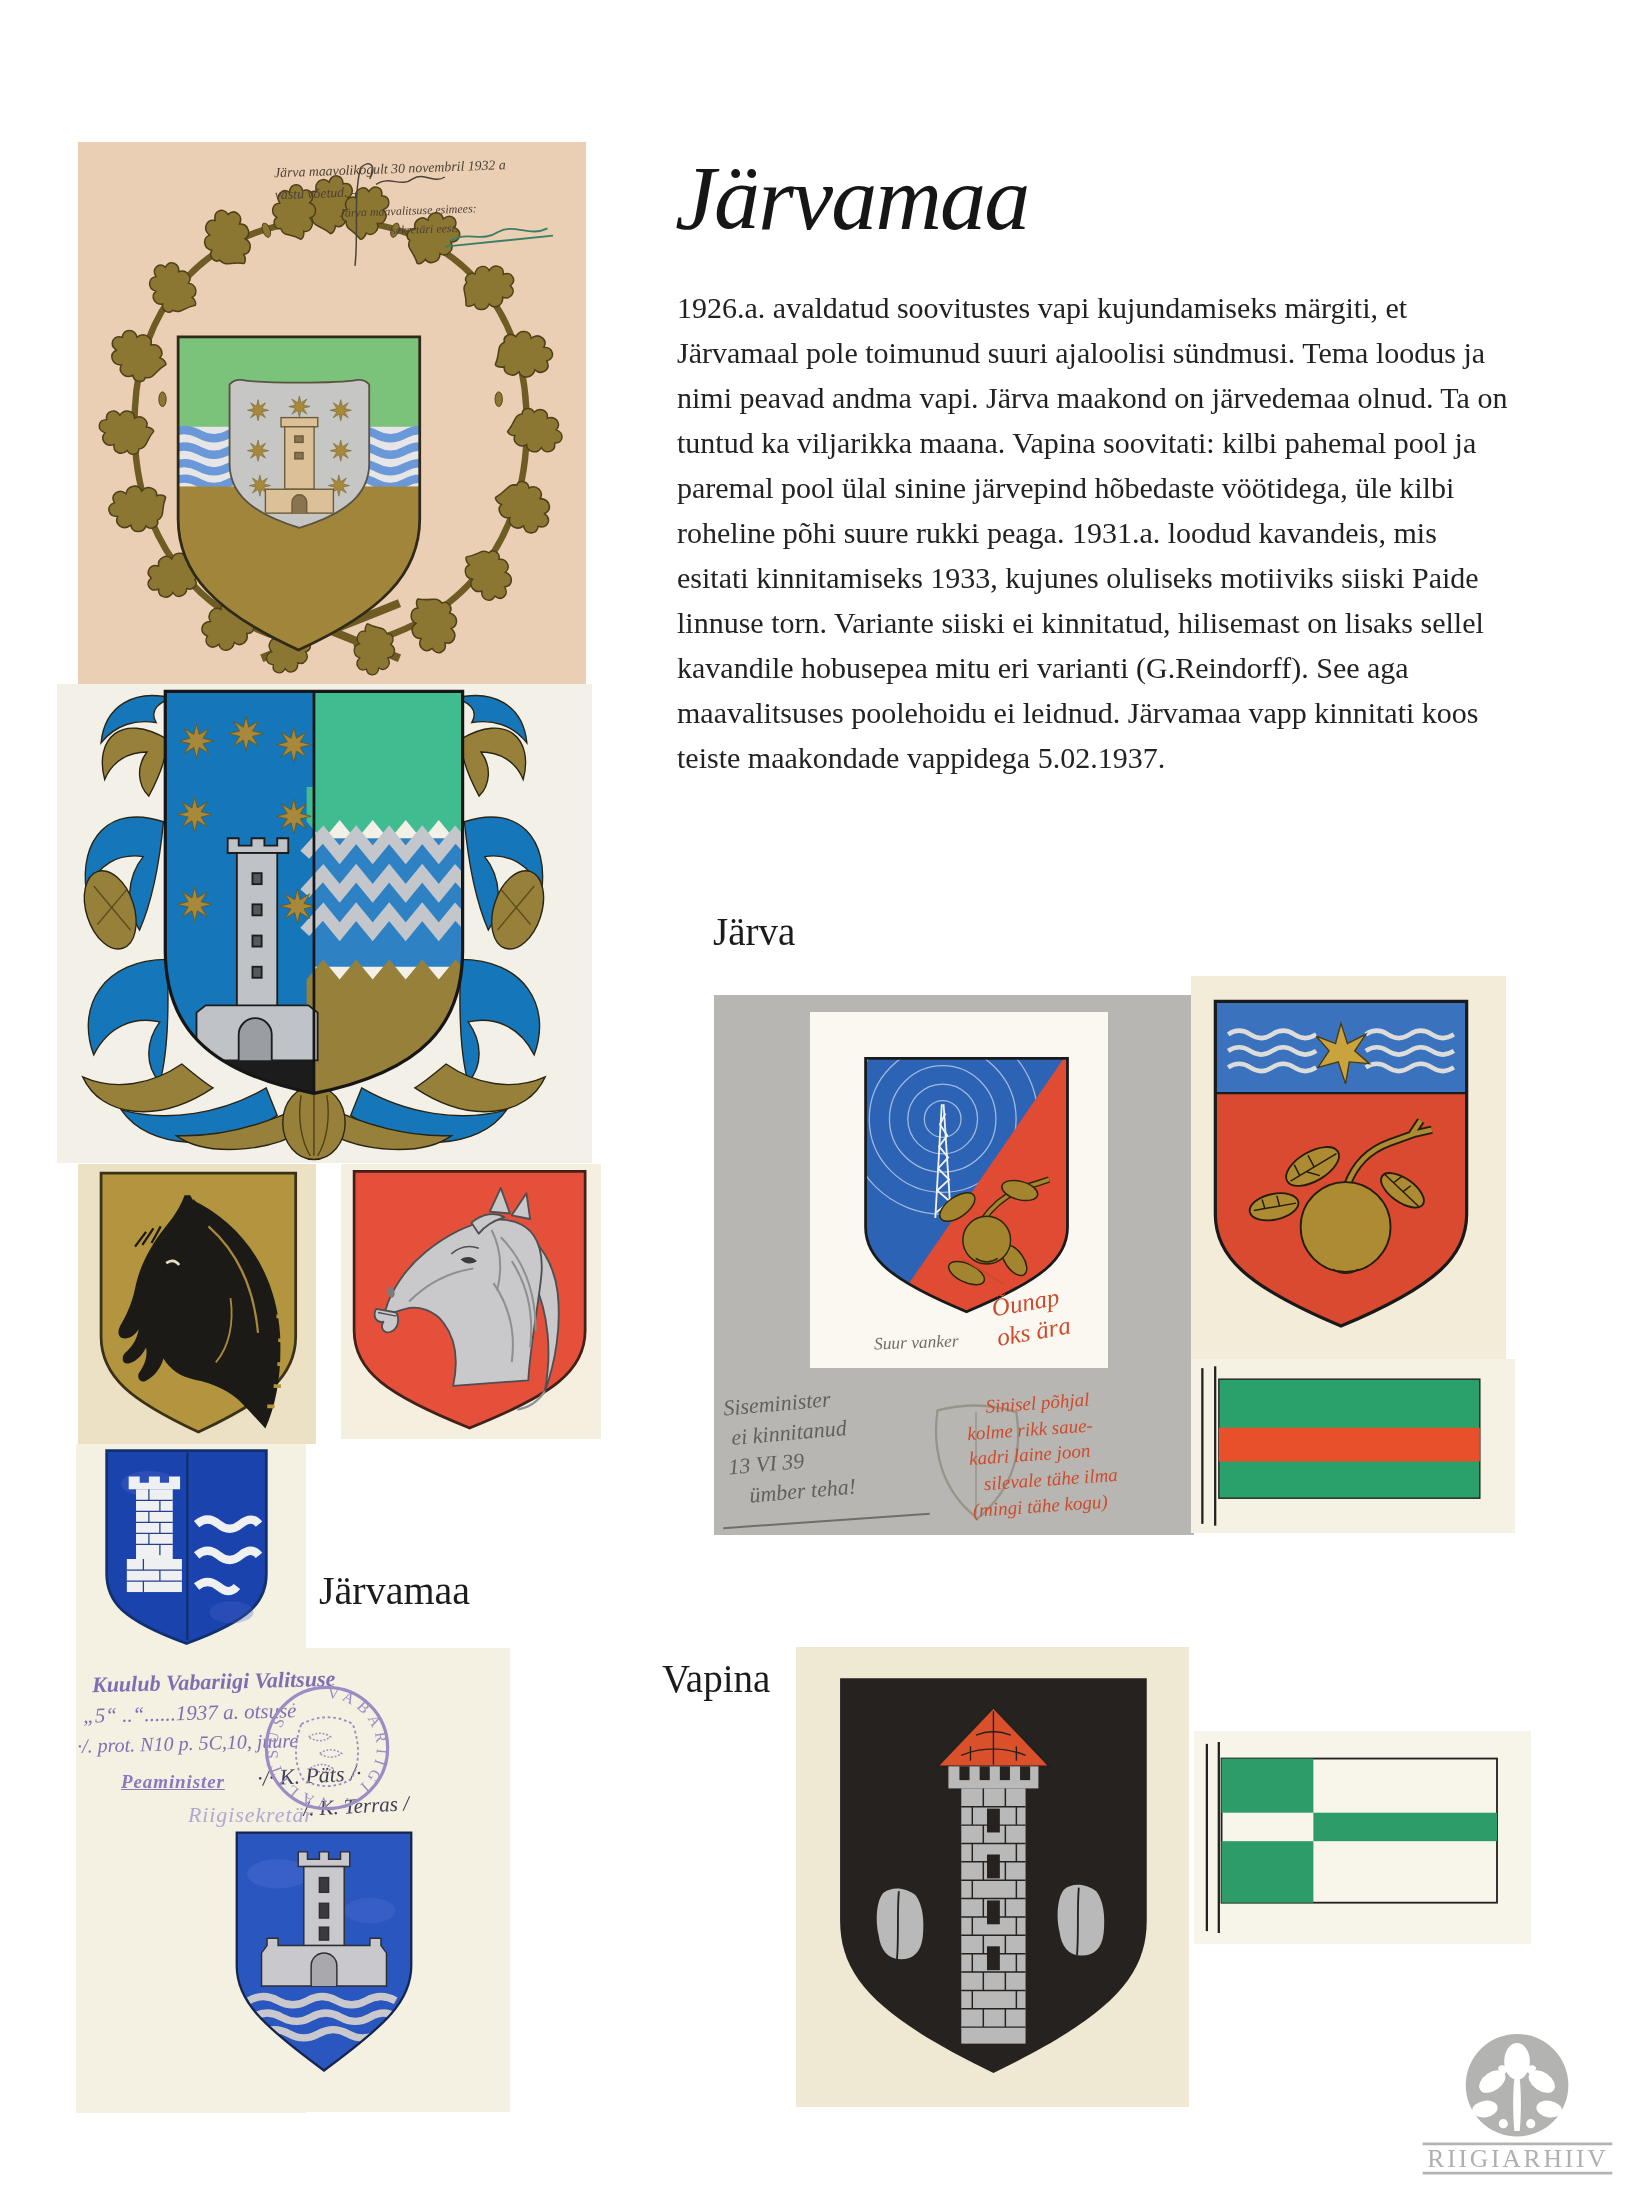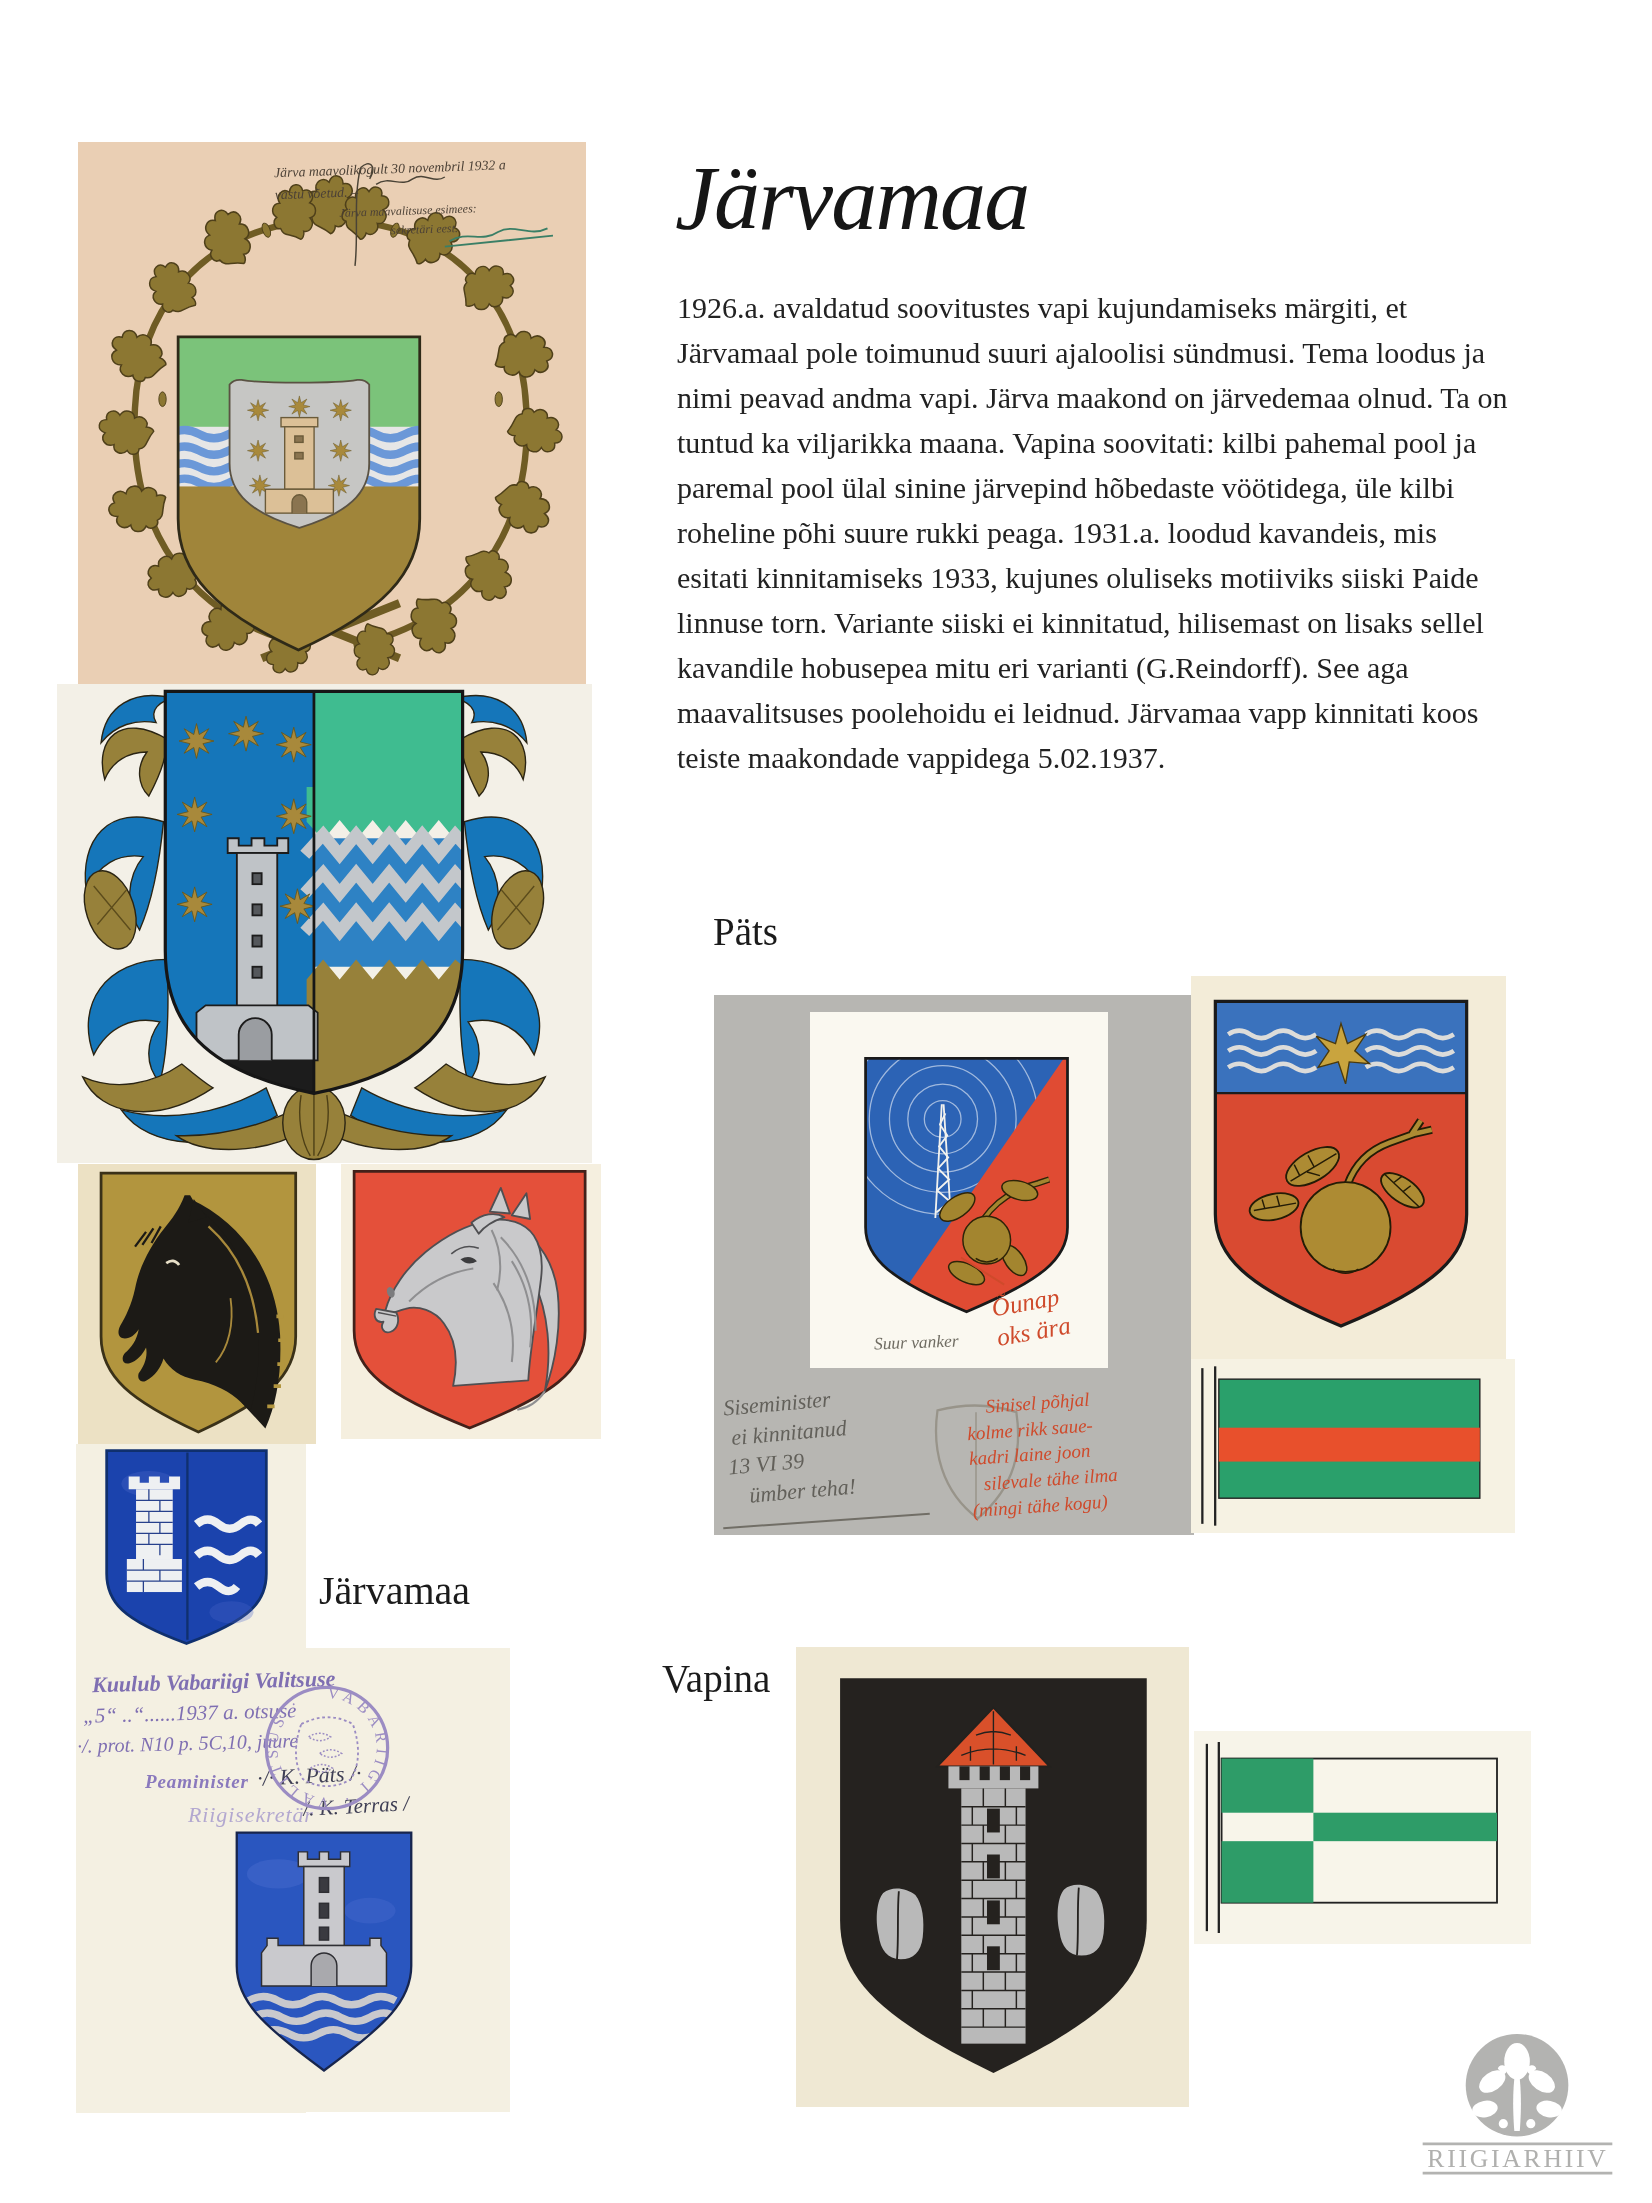--- a/index.html
+++ b/index.html
@@ -236,21 +236,21 @@
       <path d="M102,152 q12,-10 24,0 t20,0"></path>
     </g>
     <line x1="92" y1="6" x2="92" y2="210" stroke="#10306e" stroke-width="2.5"></line>
   </svg>
 
   <div class="abs nowrap" style="left:319px;top:1567px;font-size:40px;color:#1b1b1b;">Järvamaa</div>
 
   <div class="abs hw nowrap" style="left:92px;top:1669px;font-size:22px;color:#7f6fb2;font-weight:bold;transform:rotate(-1.5deg);">Kuulub Vabariigi Valitsuse</div>
   <div class="abs hw nowrap" style="left:83px;top:1701px;font-size:21px;color:#7f6fb2;transform:rotate(-1.5deg);">„5“ ..“......1937 a. otsuse</div>
   <div class="abs hw nowrap" style="left:77px;top:1732px;font-size:20px;color:#7f6fb2;transform:rotate(-1.5deg);">·/. prot. N10  p. 5C,10, juure</div>
-  <div class="abs hw nowrap" style="left:145px;top:1771px;font-size:19px;color:#8a79bd;font-weight:bold;letter-spacing:0.9px;">Peaminister</div>
+  <div class="abs hw nowrap" style="left:121px;top:1771px;font-size:19px;color:#8a79bd;font-weight:bold;letter-spacing:0.9px;text-decoration:underline;">Peaminister</div>
   <div class="abs hw nowrap" style="left:257px;top:1763px;font-size:22px;color:#3f3f55;transform:rotate(-3deg);">·/· K. Päts /·</div>
   <div class="abs hw nowrap" style="left:188px;top:1802px;font-size:22px;color:#b3a8d0;letter-spacing:0.9px;">Riigisekretär</div>
   <div class="abs hw nowrap" style="left:303px;top:1794px;font-size:21px;color:#3f3f55;transform:rotate(-3deg);">/. K. Terras /</div>
 
   <svg class="abs" style="left:259px;top:1680px;" width="136" height="136" viewBox="0 0 148 148">
     <defs>
         <path id="stc" d="M74,20 a54,54 0 1 1 -0.01,0"></path>
       </defs>
     <circle cx="74" cy="74" r="66" fill="none" stroke="#9b8cc3" stroke-width="3.5"></circle>
     <text font-size="17" letter-spacing="5.5" fill="#9b8cc3" font-family="Liberation Serif, serif">
@@ -290,21 +290,21 @@
         <path d="M30,224 q16,-9 32,0 t32,0 t32,0 t32,0"></path>
       </g>
     </g>
     <use href="#sh3" fill="none" stroke="#17254d" stroke-width="2.5"></use>
   </svg>
 
   <div class="abs nowrap" style="left:675px;top:145px;font-size:92px;font-style:italic;color:#161616;letter-spacing:-1.8px;">Järvamaa</div>
 
   <div class="abs" style="left:677px;top:285px;width:838px;font-size:30px;line-height:45px;color:#222;">1926.a. avaldatud soovitustes vapi kujundamiseks märgiti, et Järvamaal pole toimunud suuri ajaloolisi sündmusi. Tema loodus ja nimi peavad andma vapi. Järva maakond on järvedemaa olnud. Ta on tuntud ka viljarikka maana. Vapina soovitati: kilbi pahemal pool ja paremal pool ülal sinine järvepind hõbedaste vöötidega, üle kilbi roheline põhi suure rukki peaga. 1931.a. loodud kavandeis, mis esitati kinnitamiseks 1933, kujunes oluliseks motiiviks siiski Paide linnuse torn. Variante siiski ei kinnitatud, hilisemast on lisaks sellel kavandile hobusepea mitu eri varianti (G.Reindorff). See aga maavalitsuses poolehoidu ei leidnud. Järvamaa vapp kinnitati koos teiste maakondade vappidega 5.02.1937.</div>
 
-  <div class="abs nowrap" style="left:713px;top:909px;font-size:39px;color:#1b1b1b;">Päts</div>
+  <div class="abs nowrap" style="left:713px;top:909px;font-size:39px;color:#1b1b1b;">Järva</div>
 
   <div class="paper" style="left:714px;top:995px;width:480px;height:540px;background:#b7b6b2;">
 
     <div class="paper" style="left:96px;top:17.4px;width:298px;height:356px;background:#faf8f0;">
       <svg class="abs" style="left:48px;top:39px;" width="218" height="268" viewBox="0 0 237 292">
         <defs>
           <path id="sh4" d="M8,8 H228 V192 C228,226 200,250 118,284 C36,250 8,226 8,192 Z"></path>
           <clipPath id="cp4">
               <use href="#sh4"></use>
             </clipPath>

